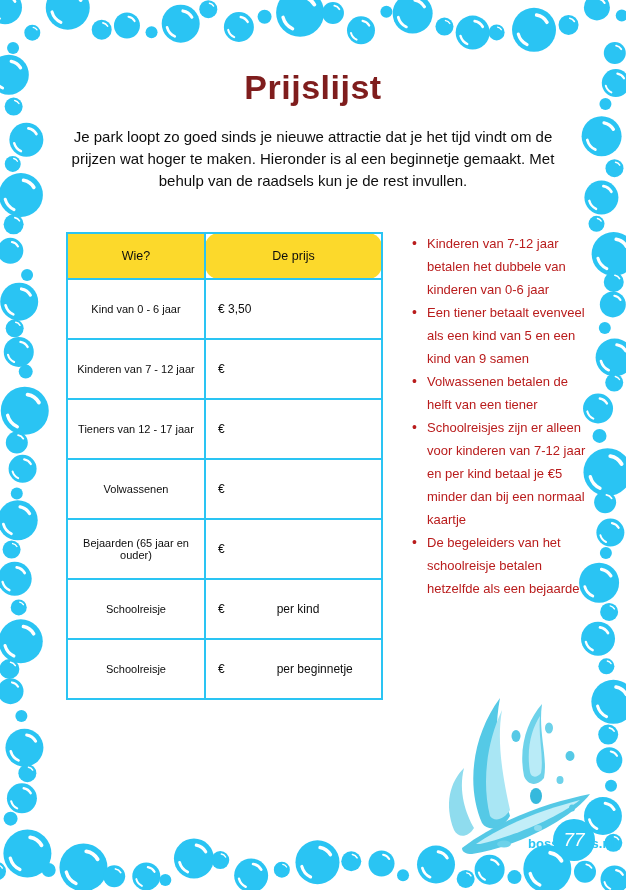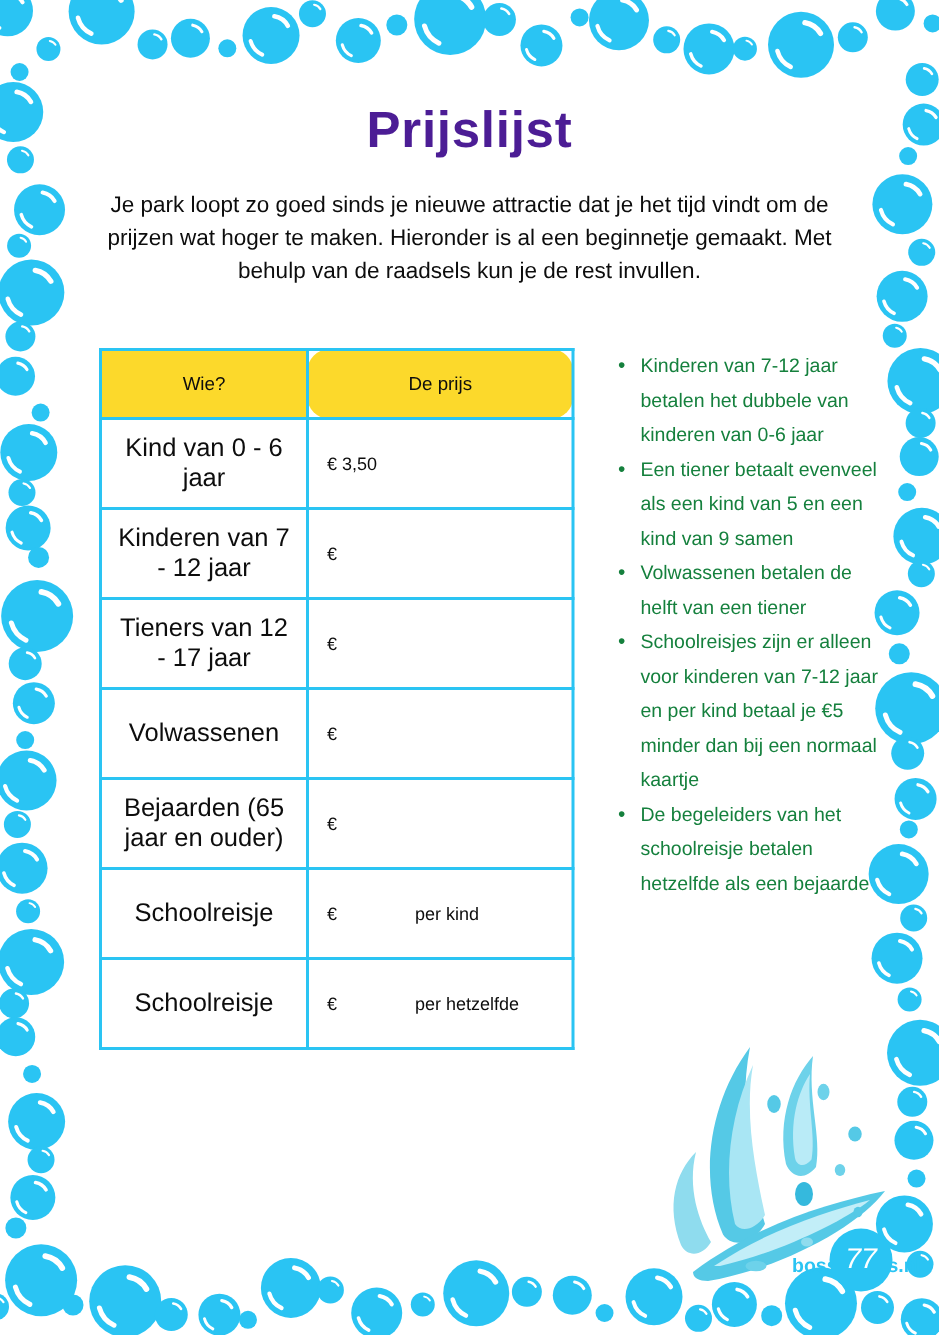--- a/index.html
+++ b/index.html
@@ -5,53 +5,53 @@
   html,body{margin:0;padding:0;background:#fff;}
   .page{
     position:relative;width:626px;height:890px;background:#ffffff;
     overflow:hidden;font-family:"Liberation Sans",sans-serif;color:#111;
   }
   #bubble-border-svg{position:absolute;left:0;top:0;z-index:0;}
   .content{position:absolute;left:0;top:0;width:626px;height:890px;z-index:1;}
 
   .title{
     position:absolute;left:0;top:68px;width:626px;text-align:center;
-    font-size:34px;font-weight:700;letter-spacing:.5px;color:#4c1d95;
+    font-size:34px;font-weight:700;letter-spacing:.5px;color:#7f1d1d;
   }
   .intro{
     position:absolute;left:53px;top:126px;width:520px;text-align:center;
     font-size:15px;line-height:22px;color:#0d0d0d;
   }
 
   table.price-table{
     position:absolute;left:66px;top:232px;border-collapse:collapse;
     table-layout:fixed;width:307px;
   }
   table.price-table th,table.price-table td{border:2px solid #2ac4f3;}
   table.price-table th{
     background:#fcd92b;height:42px;font-size:12.5px;font-weight:400;
     text-align:center;color:#0d0d0d;
   }
   th.col-who{width:134px;}
   th.col-price{width:173px;border-radius:14px;}
   td.who-cell{
-    height:54px;text-align:center;font-size:17px;padding:2px 8px;color:#0d0d0d;
+    height:54px;text-align:center;font-size:11px;padding:2px 8px;color:#0d0d0d;
   }
   td.price-cell{
     height:54px;font-size:12px;padding-left:12px;vertical-align:middle;color:#0d0d0d;
   }
   .price-suffix{margin-left:52px;}
 
   ul.clue-list{
     position:absolute;left:410px;top:232px;width:176px;margin:0;padding:0;
     list-style:none;
   }
   ul.clue-list li{
     position:relative;padding-left:17px;font-size:13px;line-height:23px;
-    color:#15803d;
+    color:#b91c1c;
   }
   ul.clue-list li::before{
     content:"\2022";position:absolute;left:2px;top:0;font-size:14px;
   }
 
   .splash{position:absolute;left:420px;top:678px;z-index:1;}
 
   .footer{
     position:absolute;left:0;top:836px;width:614px;text-align:right;
     font-size:13px;font-weight:700;color:#2ac4f3;z-index:2;
@@ -338,21 +338,21 @@
           <tr>
             <td class="who-cell">Bejaarden (65 jaar en ouder)</td>
             <td class="price-cell"><span>€</span></td>
           </tr>
           <tr>
             <td class="who-cell">Schoolreisje</td>
             <td class="price-cell"><span>€</span><span class="price-suffix">per kind</span></td>
           </tr>
           <tr>
             <td class="who-cell">Schoolreisje</td>
-            <td class="price-cell"><span>€</span><span class="price-suffix">per hetzelfde</span></td>
+            <td class="price-cell"><span>€</span><span class="price-suffix">per beginnetje</span></td>
           </tr>
         </tbody>
     </table>
 
     <ul class="clue-list">
         <li>Kinderen van 7-12 jaar betalen het dubbele van kinderen van 0-6 jaar</li>
         <li>Een tiener betaalt evenveel als een kind van 5 en een kind van 9 samen</li>
         <li>Volwassenen betalen de helft van een tiener</li>
         <li>Schoolreisjes zijn er alleen voor kinderen van 7-12 jaar en per kind betaal je €5 minder dan bij een normaal kaartje</li>
         <li>De begeleiders van het schoolreisje betalen hetzelfde als een bejaarde</li>

